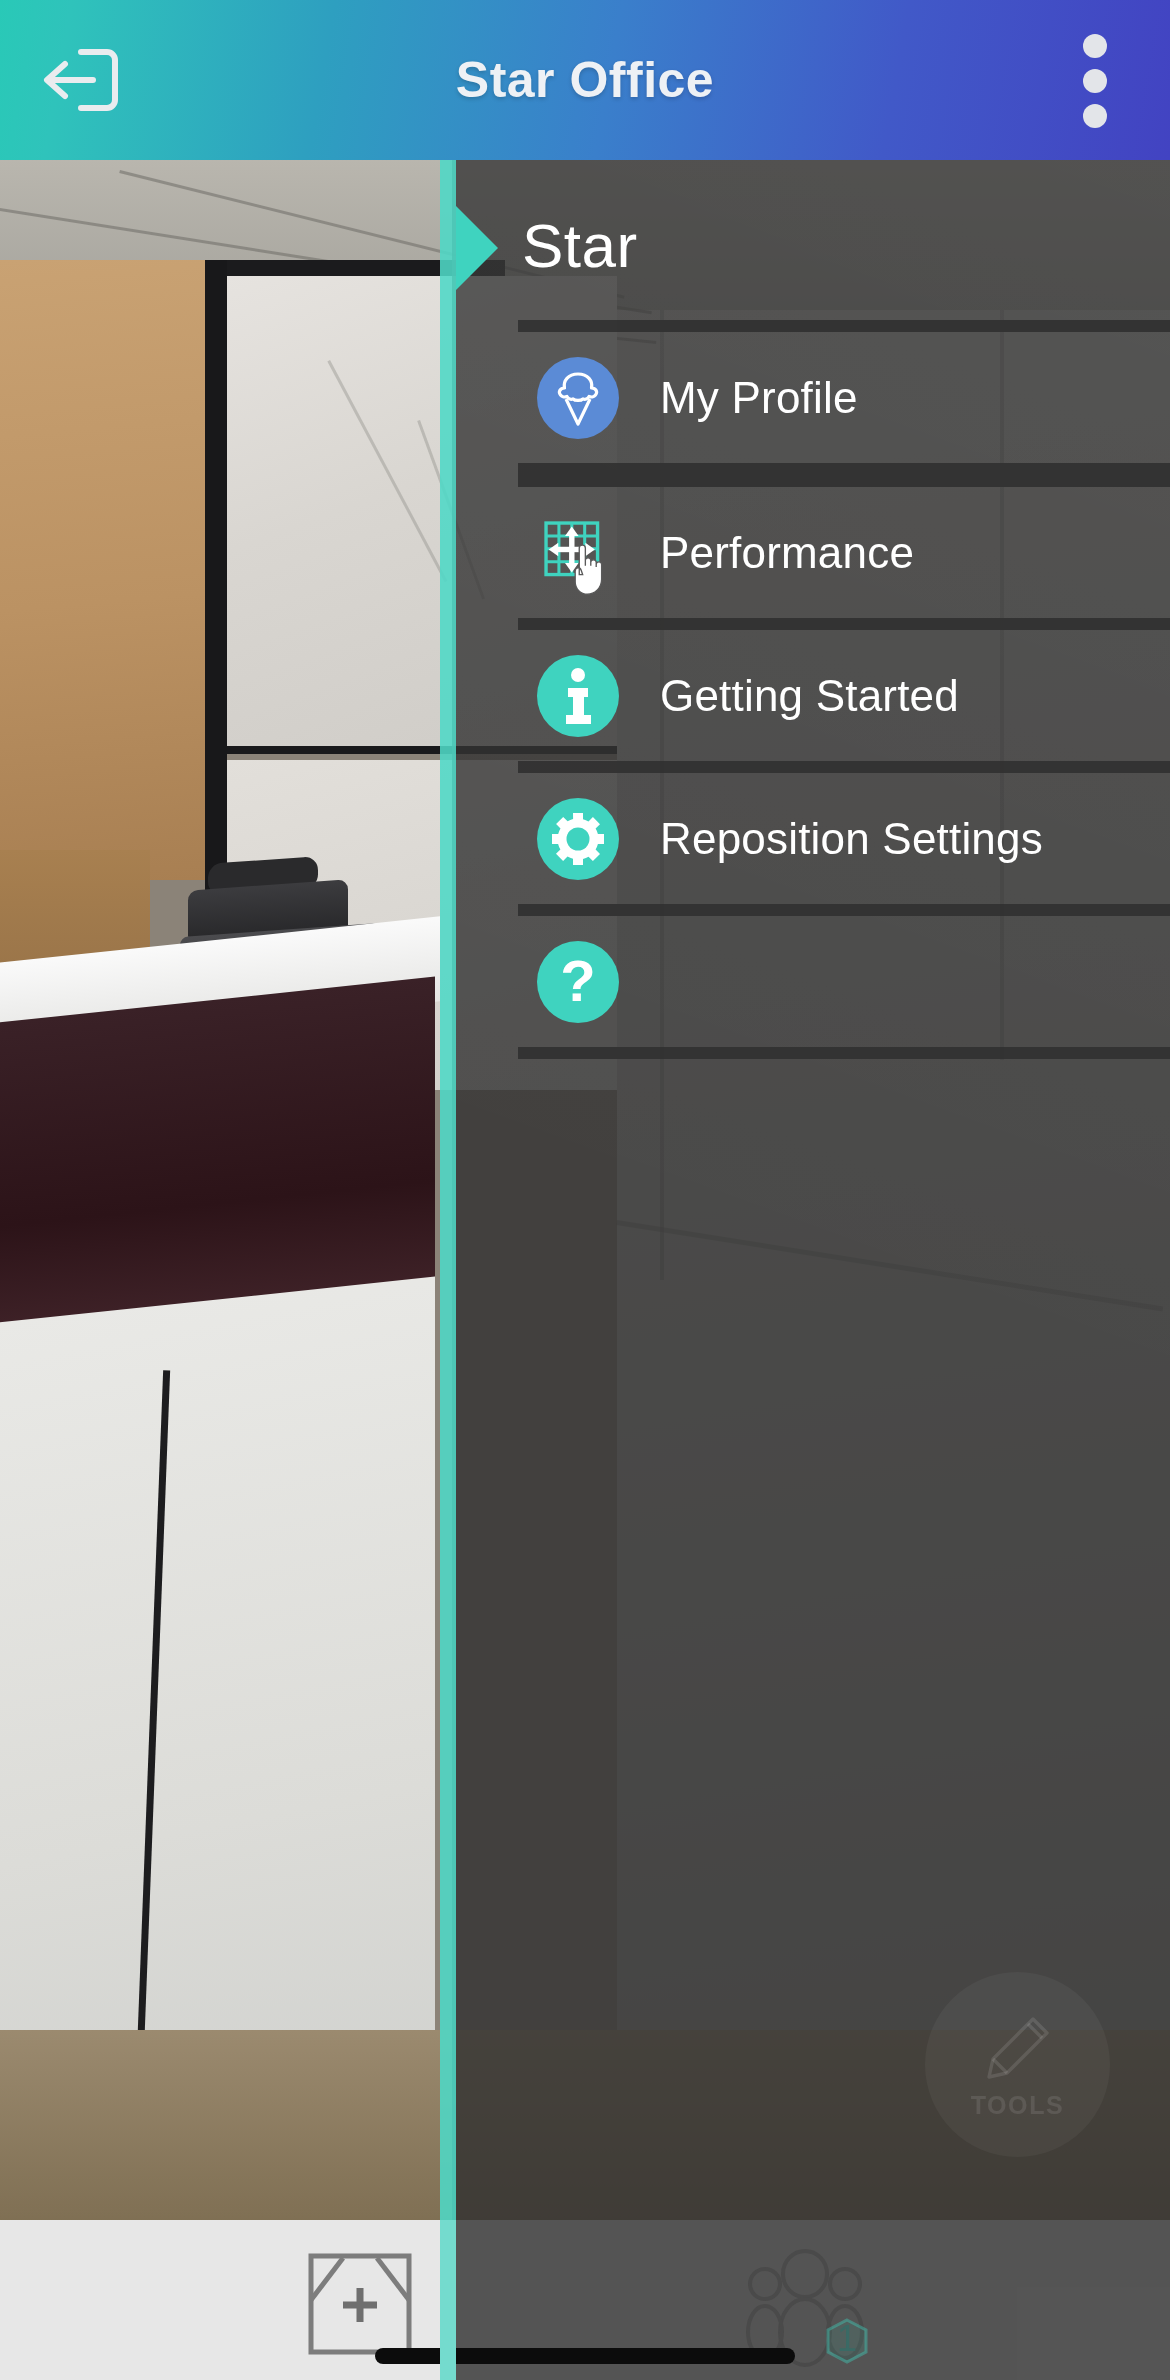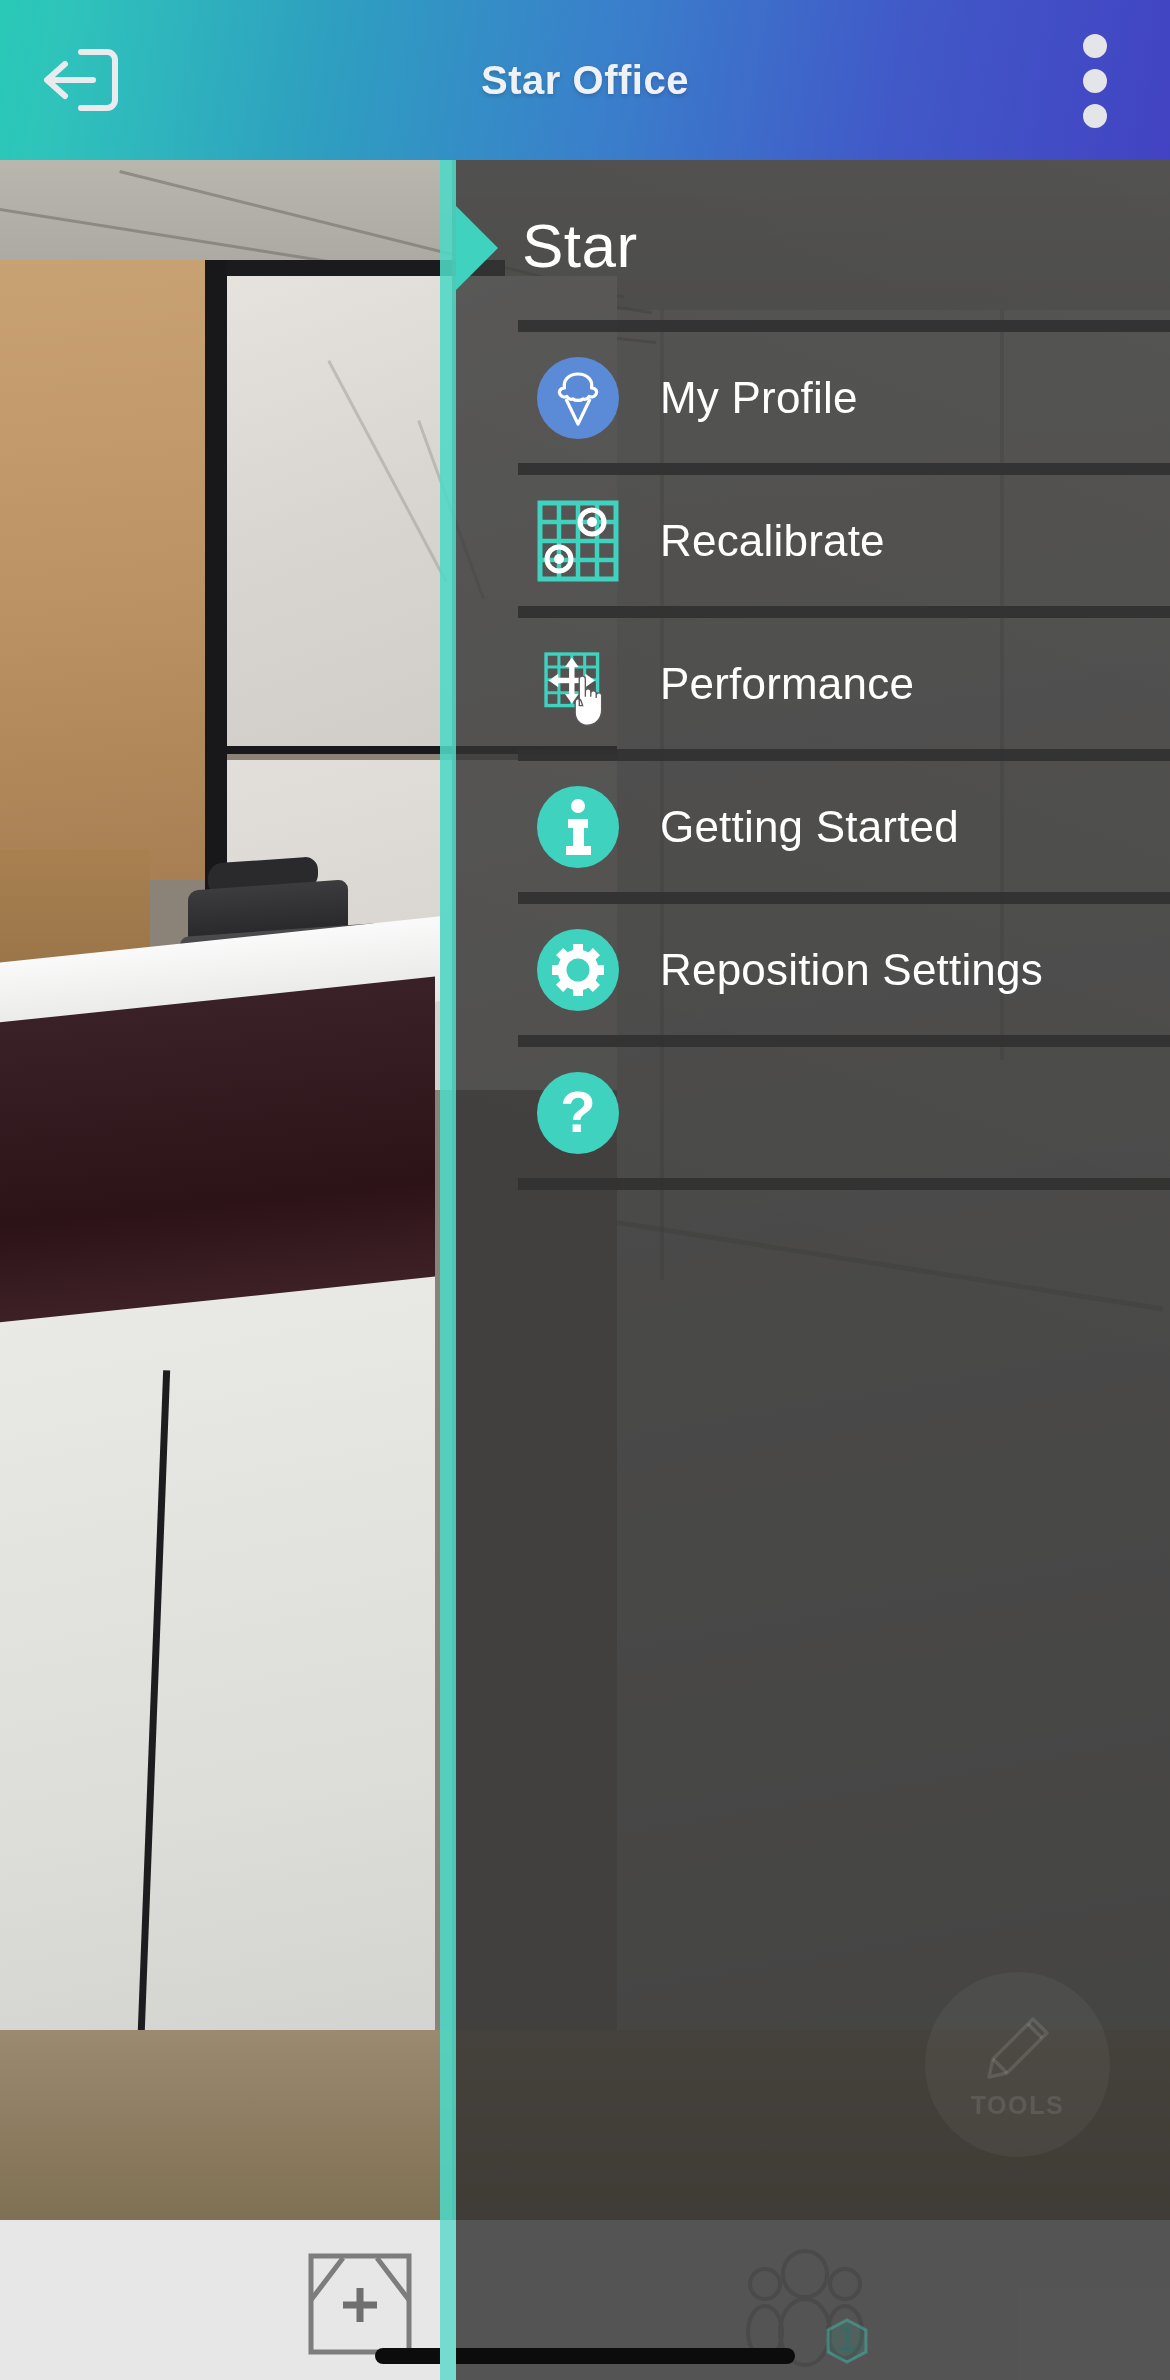--- a/index.html
+++ b/index.html
@@ -16,21 +16,21 @@
     background:linear-gradient(100deg,#29c9b7 0%,#2fc3bb 6%,#2e9fc0 28%,#3a7fcb 52%,#4159c8 76%,#4243c2 100%);
     z-index:60;
   }
   .hdr-exit{
     position:absolute;left:38px;top:40px;width:86px;height:80px;
     display:flex;align-items:center;justify-content:center;cursor:pointer;
   }
   .hdr-title{
     position:absolute;left:0;top:0;width:1170px;height:160px;
     display:flex;align-items:center;justify-content:center;
-    color:#eef1f5;font-size:40px;font-weight:bold;letter-spacing:.5px;
+    color:#eef1f5;font-size:50px;font-weight:bold;letter-spacing:.5px;
     text-shadow:0 2px 4px rgba(0,0,0,.18);
   }
   .hdr-kebab{
     position:absolute;right:42px;top:28px;width:66px;height:106px;
     display:flex;flex-direction:column;align-items:center;justify-content:space-between;
     padding:6px 0;box-sizing:border-box;cursor:pointer;
   }
   .hdr-kebab i{display:block;width:24px;height:24px;border-radius:50%;background:#e3e5e9;}
 
   
@@ -237,42 +237,20 @@
                        C40 29.5 43 29 44.5 27 C47 24 45 20 40.5 20 C42 13 37 6 27 6 Z" fill="none" stroke="#ffffff" stroke-width="3.2" stroke-linejoin="round"></path>
               <path d="M15 31 L27 56 L39 31" fill="none" stroke="#ffffff" stroke-width="3.2" stroke-linejoin="round"></path>
             </svg>
           </div>
         </div>
         <div class="mi-label">My Profile</div>
       </div>
 
       <div class="sep"></div>
 
-      <div class="menu-item">
-        <div class="mi-icon">
-          <svg width="86" height="86" viewBox="0 0 86 86">
-            <rect x="5" y="5" width="76" height="76" fill="none" stroke="#3fd3bf" stroke-width="5"></rect>
-            <g stroke="#3fd3bf" stroke-width="4.5">
-              <line x1="24" y1="5" x2="24" y2="81"></line>
-              <line x1="43" y1="5" x2="43" y2="81"></line>
-              <line x1="62" y1="5" x2="62" y2="81"></line>
-              <line x1="5" y1="24" x2="81" y2="24"></line>
-              <line x1="5" y1="43" x2="81" y2="43"></line>
-              <line x1="5" y1="62" x2="81" y2="62"></line>
-            </g>
-            <g>
-              <circle cx="57" cy="24" r="12" fill="none" stroke="#ffffff" stroke-width="5"></circle>
-              <circle cx="57" cy="24" r="5" fill="#ffffff"></circle>
-              <circle cx="24" cy="61" r="12" fill="none" stroke="#ffffff" stroke-width="5"></circle>
-              <circle cx="24" cy="61" r="5" fill="#ffffff"></circle>
-            </g>
-          </svg>
-        </div>
-        <div class="mi-label">Recalibrate</div>
-      </div>
 
       <div class="sep"></div>
 
       <div class="menu-item">
         <div class="mi-icon">
           <svg width="118" height="118" viewBox="0 0 118 118" style="margin-left:12px;margin-top:16px;">
             <rect x="3" y="3" width="76" height="76" fill="none" stroke="#3fd3bf" stroke-width="5"></rect>
             <g stroke="#3fd3bf" stroke-width="4.5">
               <line x1="22" y1="3" x2="22" y2="79"></line>
               <line x1="41" y1="3" x2="41" y2="79"></line>

